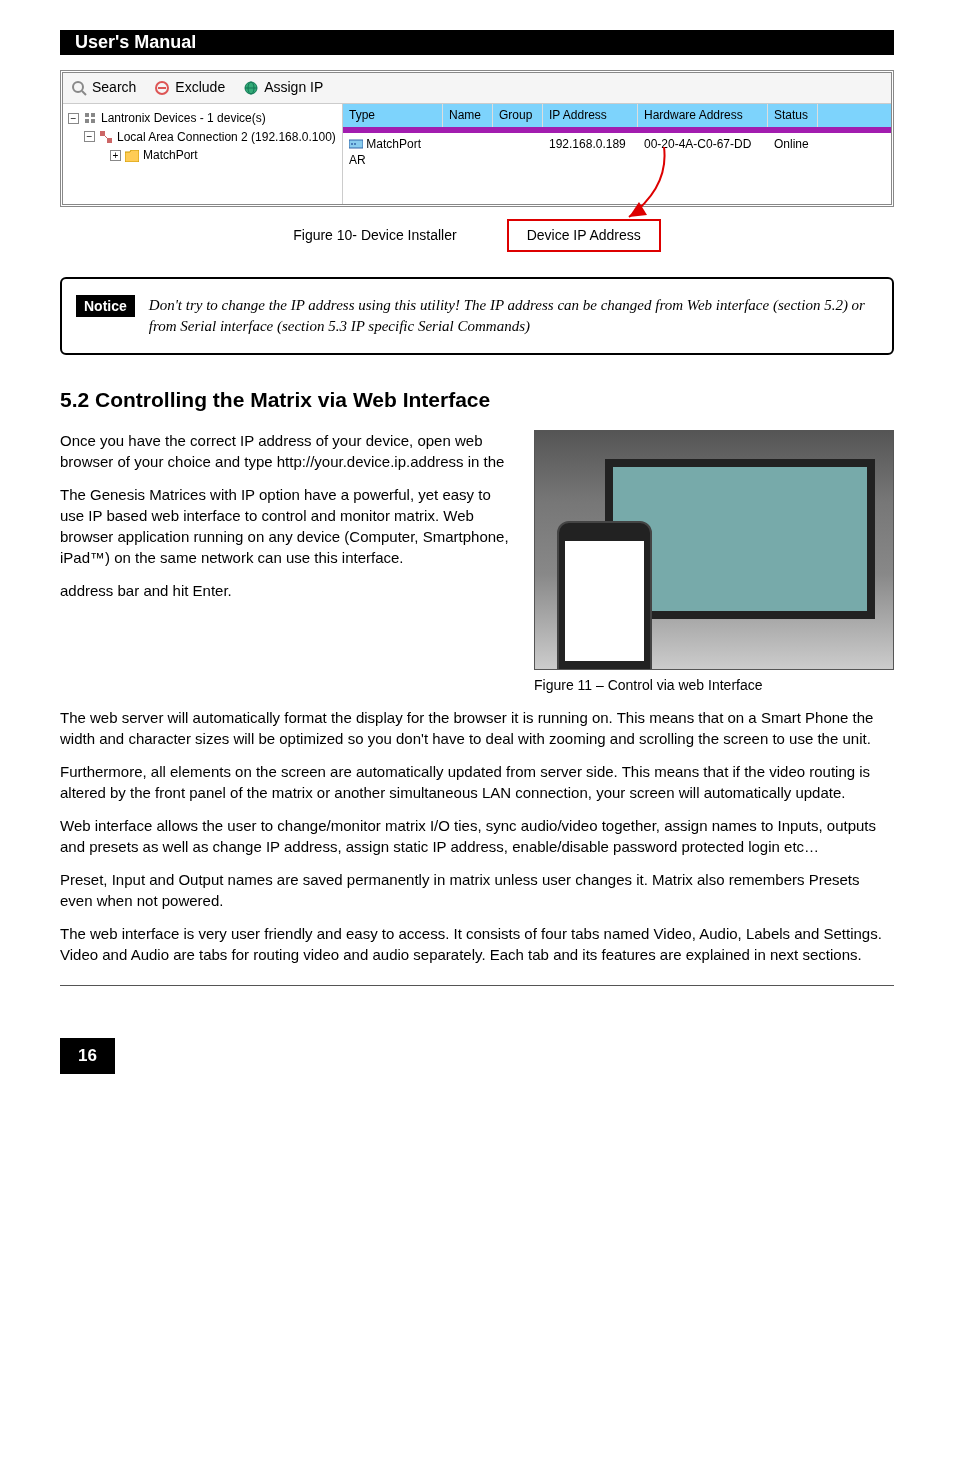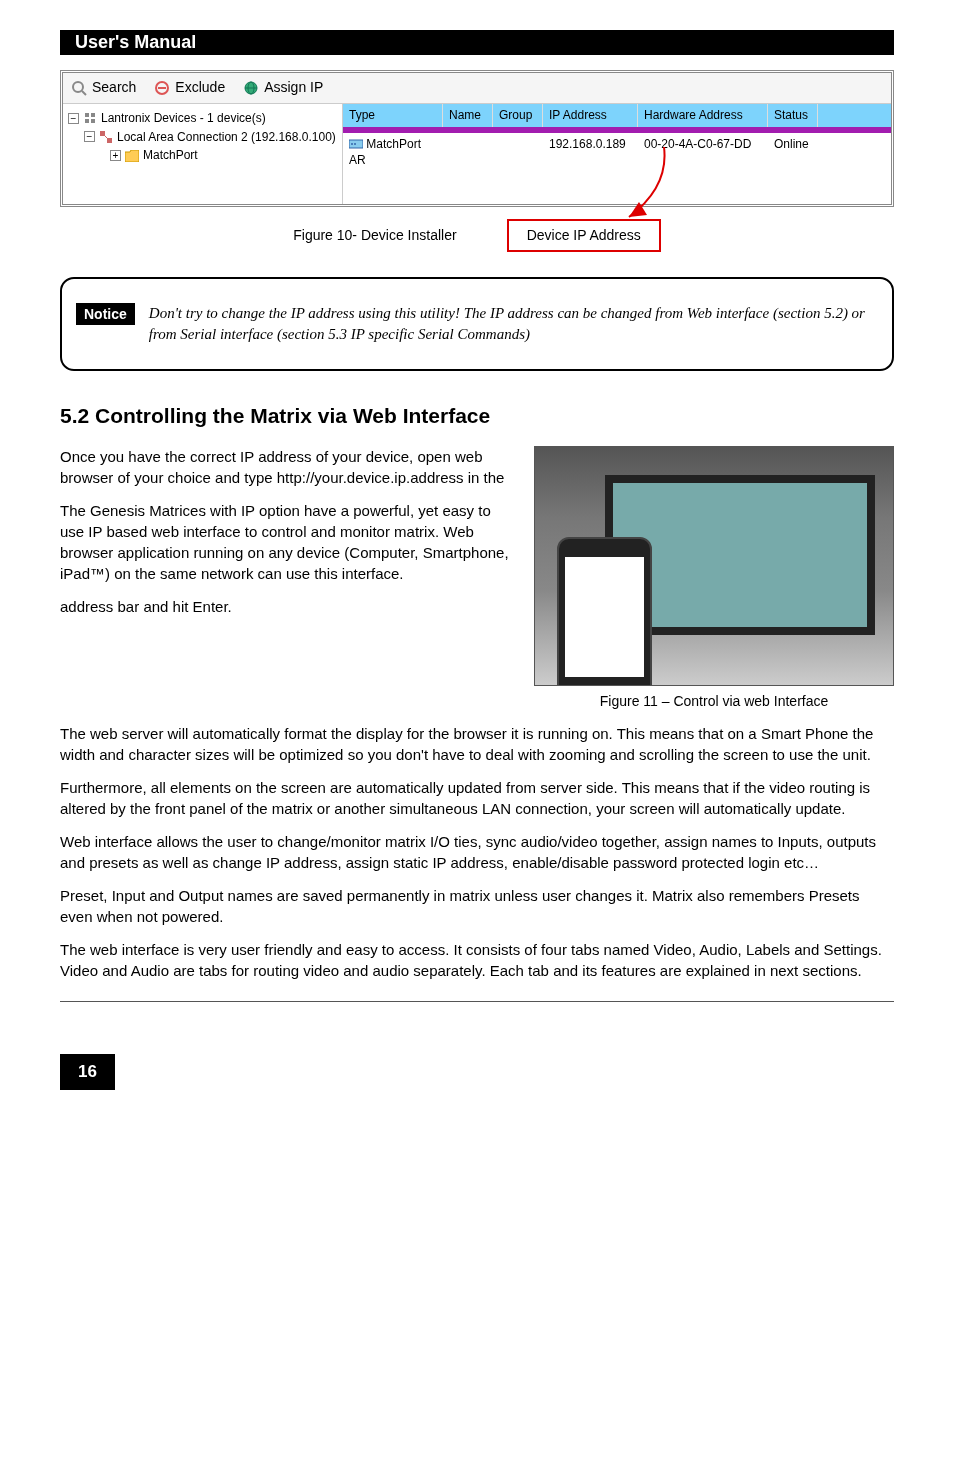--- a/index.html
+++ b/index.html
@@ -128,22 +128,22 @@
       padding: 5px 18px;
       font-size: 14px;
     }
     .svg-arrow {
       position: absolute;
       top: -72px;
       right: 220px;
     }
     .notice-block {
       border: 2px solid #000;
-      border-radius: 14px;
-      padding: 24px 14px;
+      border-radius: 6px;
+      padding: 16px 14px;
       margin: 20px 0 30px 0;
       display: flex;
       gap: 14px;
     }
     .notice-label {
       background: #000;
       color: #fff;
       font-weight: bold;
       padding: 2px 8px;
       height: 22px;
@@ -201,21 +201,20 @@
       height: 160px;
       background: #111;
       border: 8px solid #222;
     }
     .monitor-screen {
       width: 100%;
       height: 100%;
       background: #7aa;
     }
     .figure-caption-2 {
-      text-align: center;
       font-size: 14px;
       margin-top: 6px;
     }
     .page-number {
       background: #000;
       color: #fff;
       font-weight: bold;
       padding: 6px 18px;
       display: inline-block;
       margin-top: 44px;

